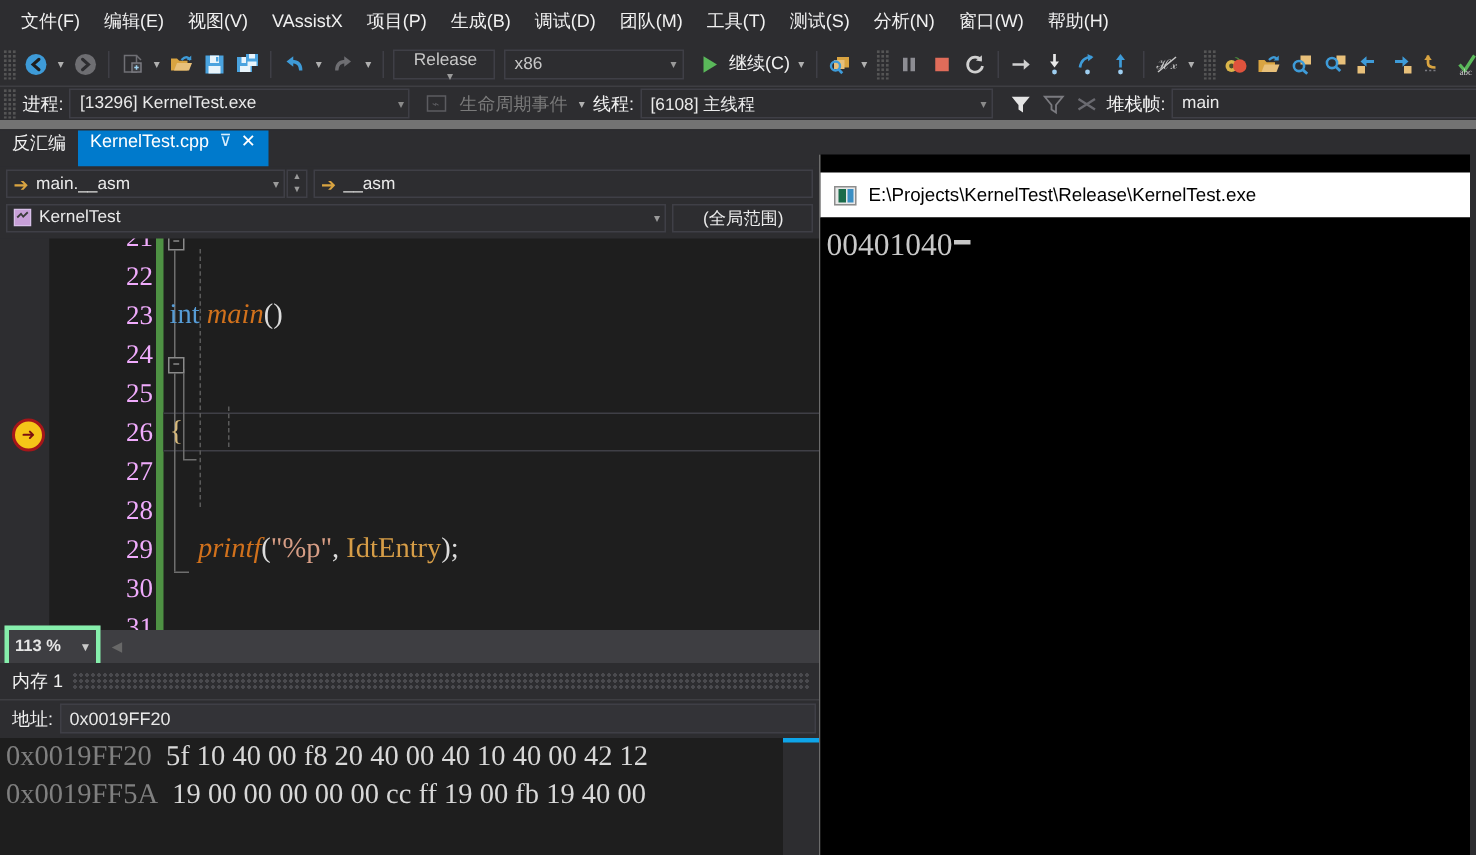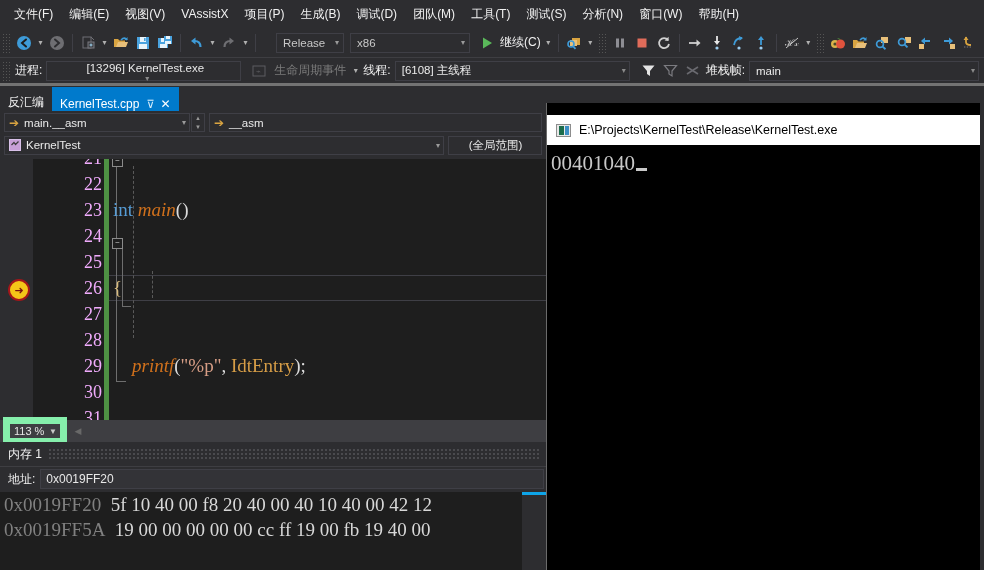--- a/index.html
+++ b/index.html
@@ -84,41 +84,41 @@
     padding: 0 2px;
   }
 
   
   .debugbar {
     position: absolute; left: 0; top: 58px;
     width: 984px; height: 28px;
     background: #2d2d30;
     display: flex; align-items: center;
     box-sizing: border-box;
-    border-bottom: 3px solid #737373;
+    border-bottom: 6px solid #737373;
   }
   .dbg-label { color: #f1f1f1; font-size: 12px; white-space: nowrap; margin: 0 4px 0 2px; }
   .dbg-dim { color: #7a7a7a; font-size: 12px; white-space: nowrap; margin: 0 4px; }
   .dbg-combo {
     height: 20px; border: 1px solid #3f3f46; background: #2d2d30;
     color: #eaeaea; font-size: 11.5px;
     display: flex; align-items: center; justify-content: space-between;
     padding: 0 3px 0 6px; box-sizing: border-box; flex: 0 0 auto;
   }
   .dbg-combo .caret { color: #8a8a8a; font-size: 8px; margin-left: 4px; }
 
   
   .tabstrip {
     position: absolute; left: 0; top: 87px;
     width: 546px; height: 24px;
     background: #2d2d30;
     display: flex; align-items: flex-end;
   }
   .tab {
-    height: 24px; display: flex; align-items: flex-end;
+    height: 24px; display: flex; align-items: flex-start;
     padding: 0 8px; font-size: 12px; color: #f1f1f1;
     box-sizing: border-box; white-space: nowrap;
   }
   .tab.inactive { color: #f1f1f1; background: transparent; }
   .tab.active { background: #007acc; color: #ffffff; }
   .tab .pin { margin-left: 7px; font-size: 11px; color: #d8eefc; }
   .tab .x { margin-left: 6px; font-size: 12px; color: #ffffff; }
 
   
   .navbar1 {
@@ -204,24 +204,24 @@
   }
 
   
   .zoombar {
     position: absolute; left: 0; top: 420; width: 546px; height: 22px;
     background: #3e3e42;
     display: flex; align-items: center;
   }
   .zoom-combo {
     width: 64px; height: 28px; margin-left: 3px;
-    border: 7px solid #86efac; background: #3e3e42;
+    border: 3px solid #86efac; background: #3e3e42;
     color: #e6e6e6; font-size: 11px;
     display: flex; align-items: center; justify-content: space-between;
-    padding: 0 3px 0 4px; box-sizing: border-box;
+    padding: 0 3px 0 4px; box-sizing: border-box; font-weight: bold;
   }
   .hscroll-left {
     width: 14px; height: 18px; margin-left: 4px;
     display: flex; align-items: center; justify-content: center;
     color: #686868; font-size: 9px;
   }
 
   
   .memwin {
     position: absolute; left: 0; top: 442px; width: 546px; height: 128px;
@@ -284,21 +284,21 @@
   .con-icon i { display: block; width: 5px; background: #1b6c4b; margin: 1px 1px 1px 2px;}
   .con-icon b { display: block; width: 5px; background: #3b8fc4; margin: 1px 1px 1px 0;}
   .con-title-text { color: #000000; font-size: 12.5px; white-space: nowrap; }
   .con-body {
     background: #000000; height: 437px;
     padding: 6px 0 0 4px; box-sizing: border-box;
   }
   .con-line {
     color: #c8c8c8; font-family: "Liberation Serif", serif;
     font-size: 21px; line-height: 24px; white-space: pre;
-    display: flex; align-items: flex-end;
+    display: flex; align-items: center;
   }
   .caret-block {
     display: inline-block; width: 11px; height: 3px;
     background: #c8c8c8; margin-left: 1px; margin-bottom: 4px;
   }
 
   
   .right-sliver {
     position: absolute; left: 980px; top: 87px; width: 4px; height: 483px;
     background: #2d2d30;
@@ -397,21 +397,21 @@
     <div class="tb-btn">
       <svg width="16" height="16" viewBox="0 0 16 16">
           <path d="M3.5 12 q0-6 6-6" stroke="#6e6e72" stroke-width="2.2" fill="none"></path>
           <path d="M8.5 2.5 L13 6 L8.5 9.5 z" fill="#6e6e72"></path>
         </svg>
     </div>
     <div class="tb-arrow">▾</div>
 
     <div class="tb-sep"></div>
 
-    <div class="combo" style="width:68px;margin-left:16px;">
+    <div class="combo" style="width:68px;margin-left:2px;flex-direction:column;">
       <span>Release</span>
       <span class="caret">▾</span>
     </div>
     <div class="combo" style="width:120px;margin-left:6px;">
       <span>x86</span>
       <span class="caret">▾</span>
     </div>
 
     <div class="tb-btn" style="margin-left:6px;">
       <svg width="14" height="14" viewBox="0 0 14 14">
@@ -550,21 +550,21 @@
       <svg width="16" height="16" viewBox="0 0 16 16">
           <path d="M3 8 L6.5 12 L13 2" stroke="#5ab85a" stroke-width="2.2" fill="none"></path>
           <text x="3" y="15" font-size="6" fill="#d0d0d0" font-family="serif">abc</text>
         </svg>
     </div>
   </div>
 
   <div class="debugbar">
     <div class="grip"></div>
     <div class="dbg-label">进程:</div>
-    <div class="dbg-combo" style="width:195px;flex-direction:column;">
+    <div class="dbg-combo" style="width:227px;">
       <span>[13296] KernelTest.exe</span>
       <span class="caret">▾</span>
     </div>
     <div class="tb-btn" style="margin-left:7px;">
       <svg width="14" height="14" viewBox="0 0 14 14">
           <rect x="1" y="2" width="12" height="10" fill="none" stroke="#5c5c60"></rect>
           <text x="4" y="10" font-size="8" fill="#5c5c60" font-family="serif">⌁</text>
         </svg>
     </div>
     <div class="dbg-dim">生命周期事件</div>

